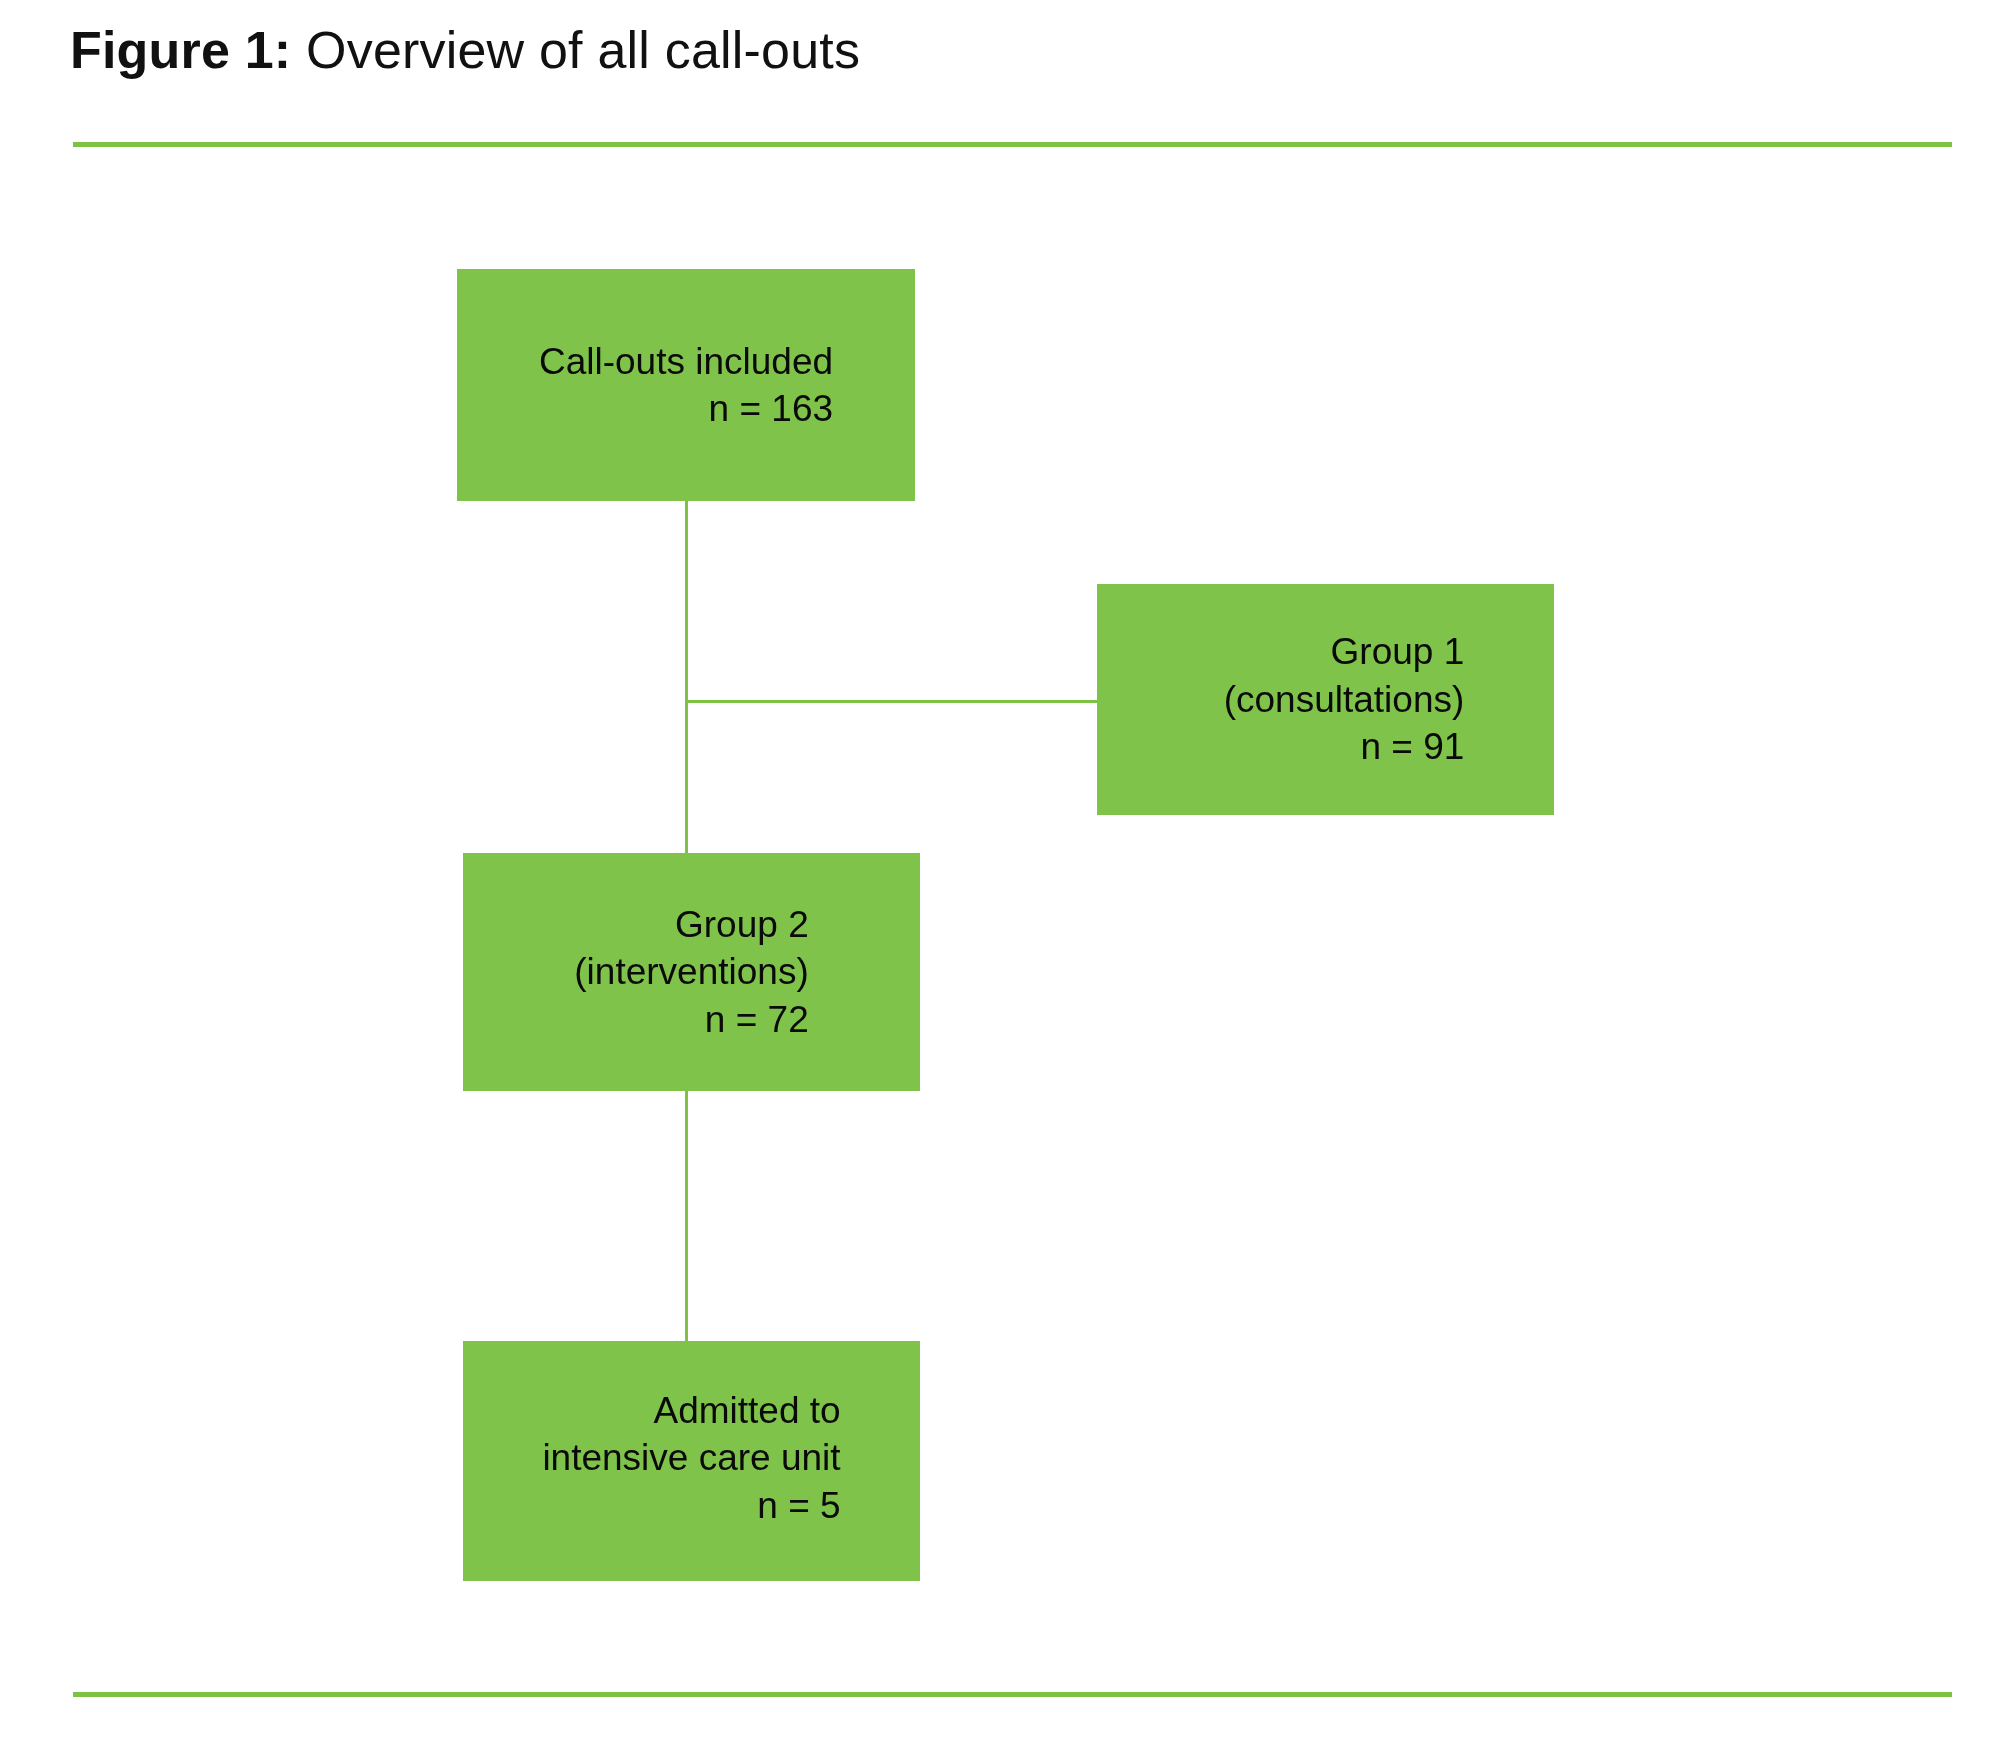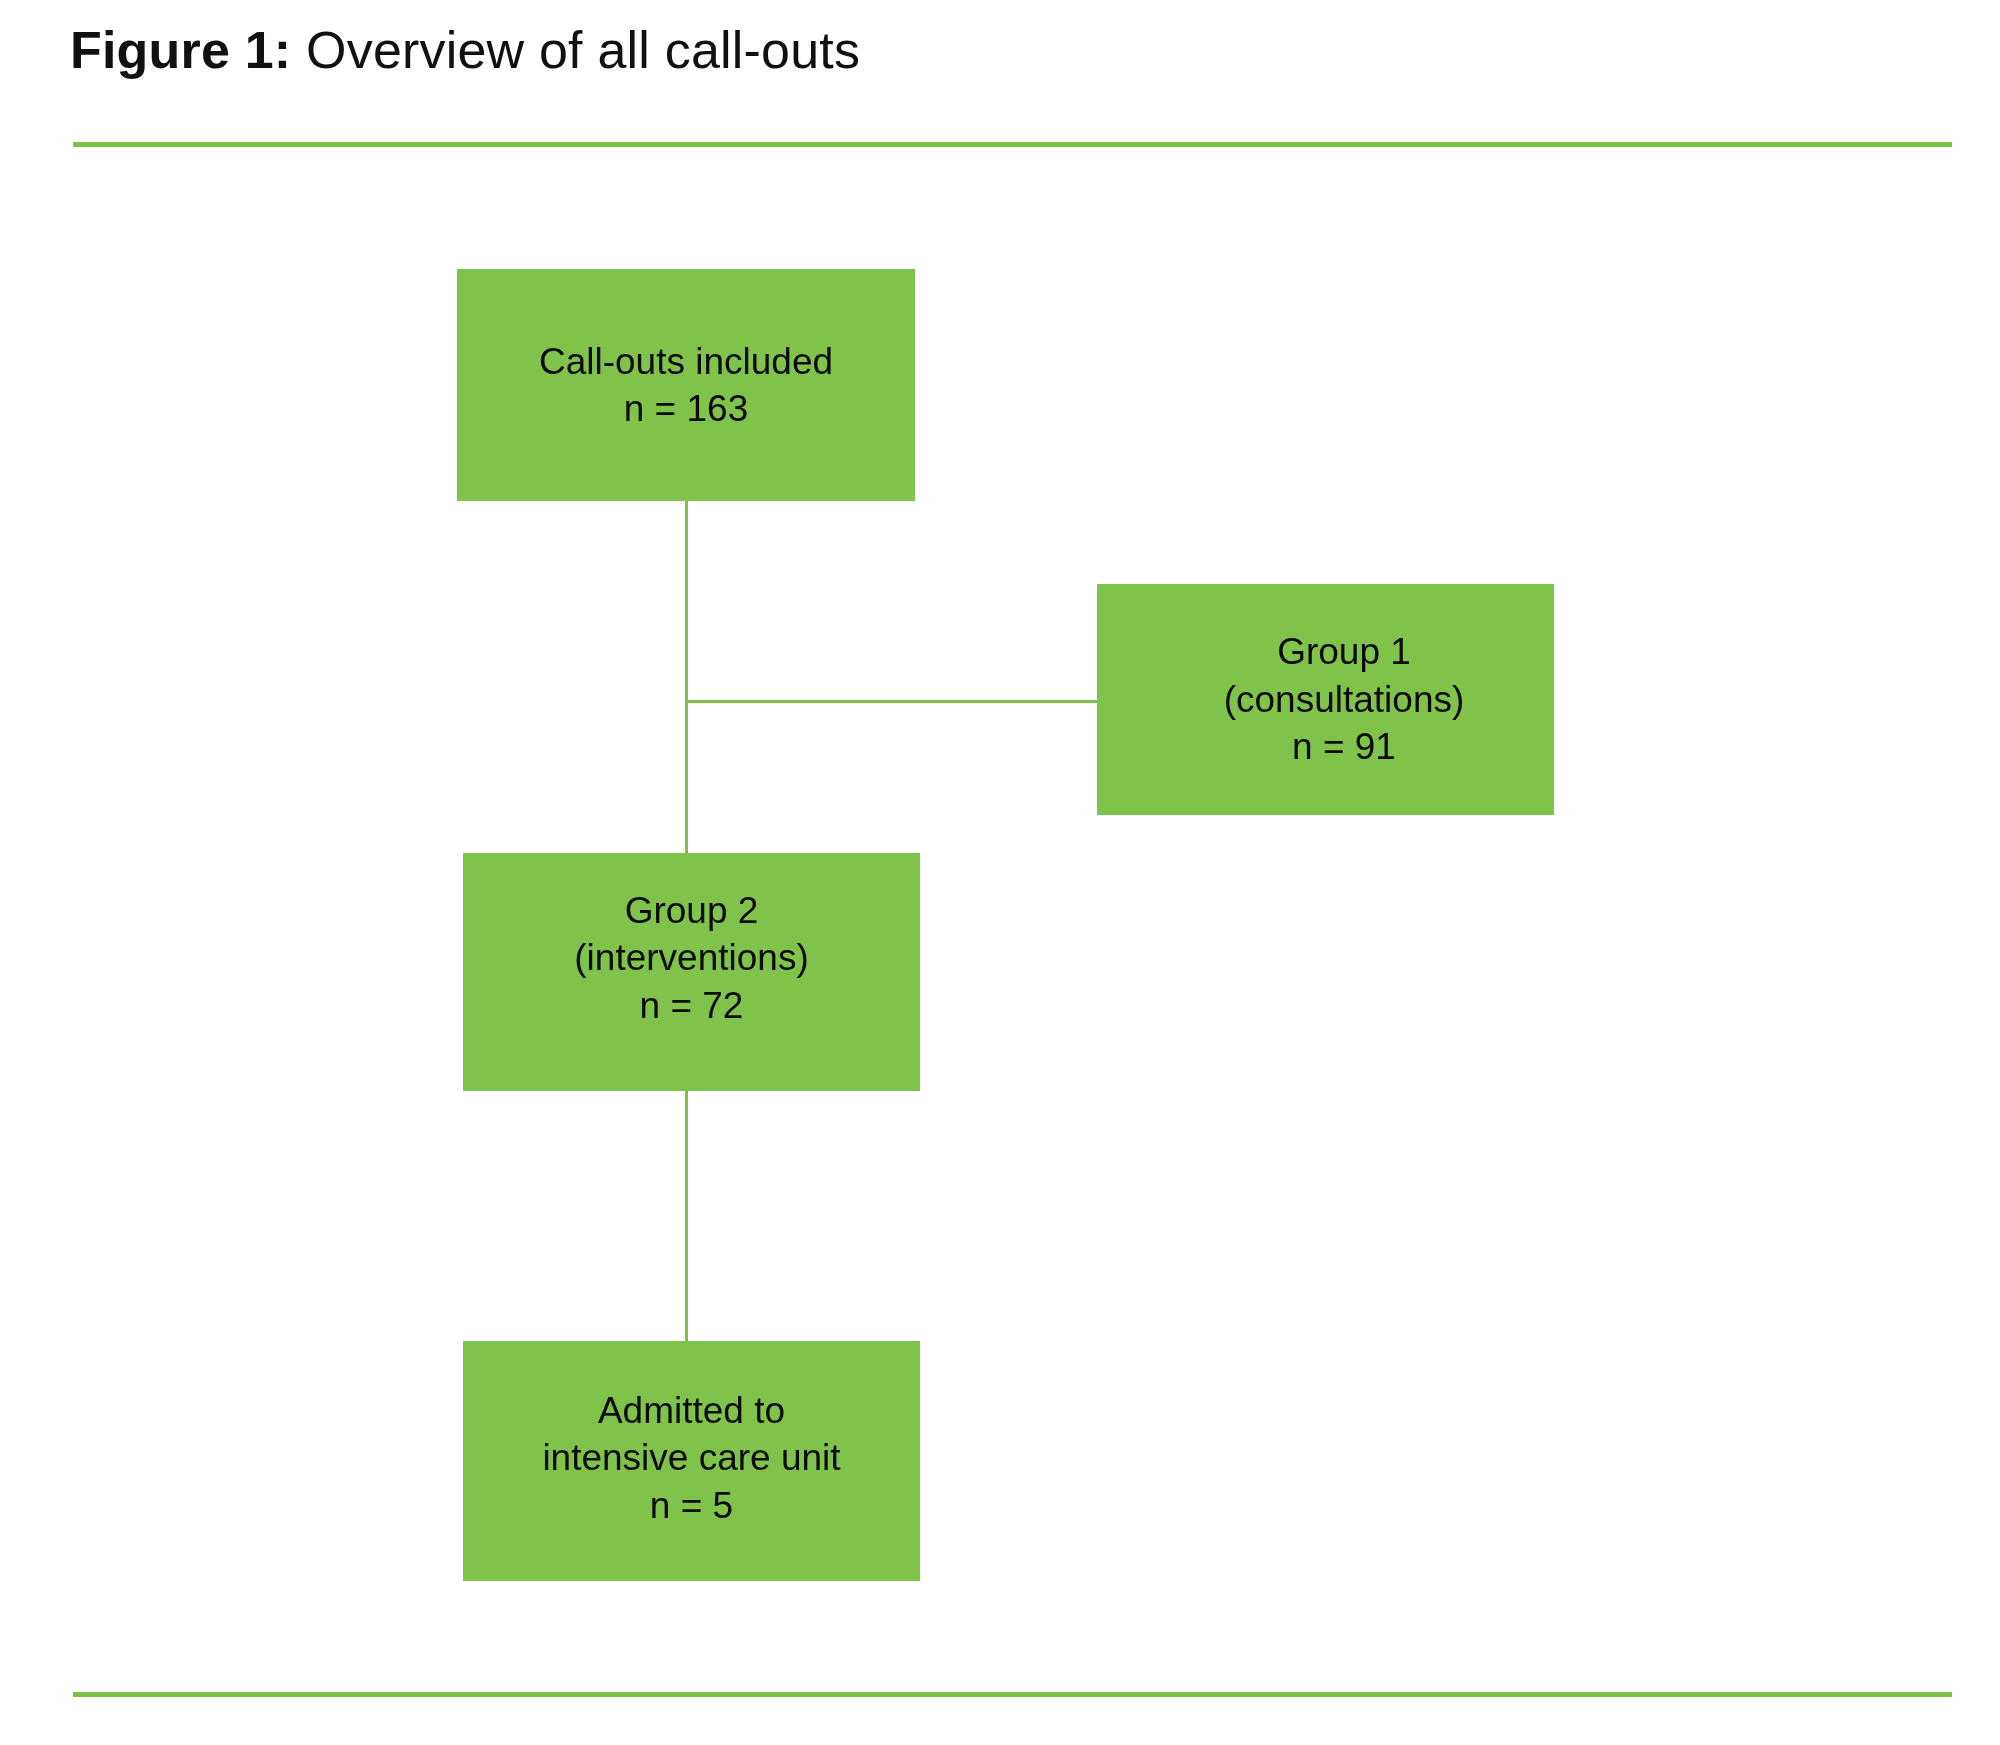--- a/index.html
+++ b/index.html
@@ -52,36 +52,36 @@
   .rule-top    { top: 142px; }
   .rule-bottom { top: 1692px; }
 
   
   .flow-box {
     position: absolute;
     background: #7FC34B;
     display: flex;
     align-items: center;
     justify-content: center;
-    text-align: center;
+    text-align: right;
     box-sizing: border-box;
     z-index: 3;
   }
   .flow-box .box-text {
     font-size: 37px;
     line-height: 1.28;
     color: #0a0a0a;
     white-space: pre-line;
     padding: 0 10px;
   }
 
   #box-callouts   { left: 457px;  top: 269px;  width: 458px; height: 232px; }
   #box-group1     { left: 1097px; top: 584px;  width: 457px; height: 231px; padding-left: 37px; }
   #box-group2     { left: 463px;  top: 853px;  width: 457px; height: 238px;
-                    align-items: flex-start; padding-top: 34px; }
+                    align-items: flex-start; padding-top: 48px; }
   #box-icu        { left: 463px;  top: 1341px; width: 457px; height: 240px;
                     align-items: flex-start; padding-top: 46px; }
 
   
   .connector {
     position: absolute;
     background: #7DC242;
     z-index: 1;
   }
   

